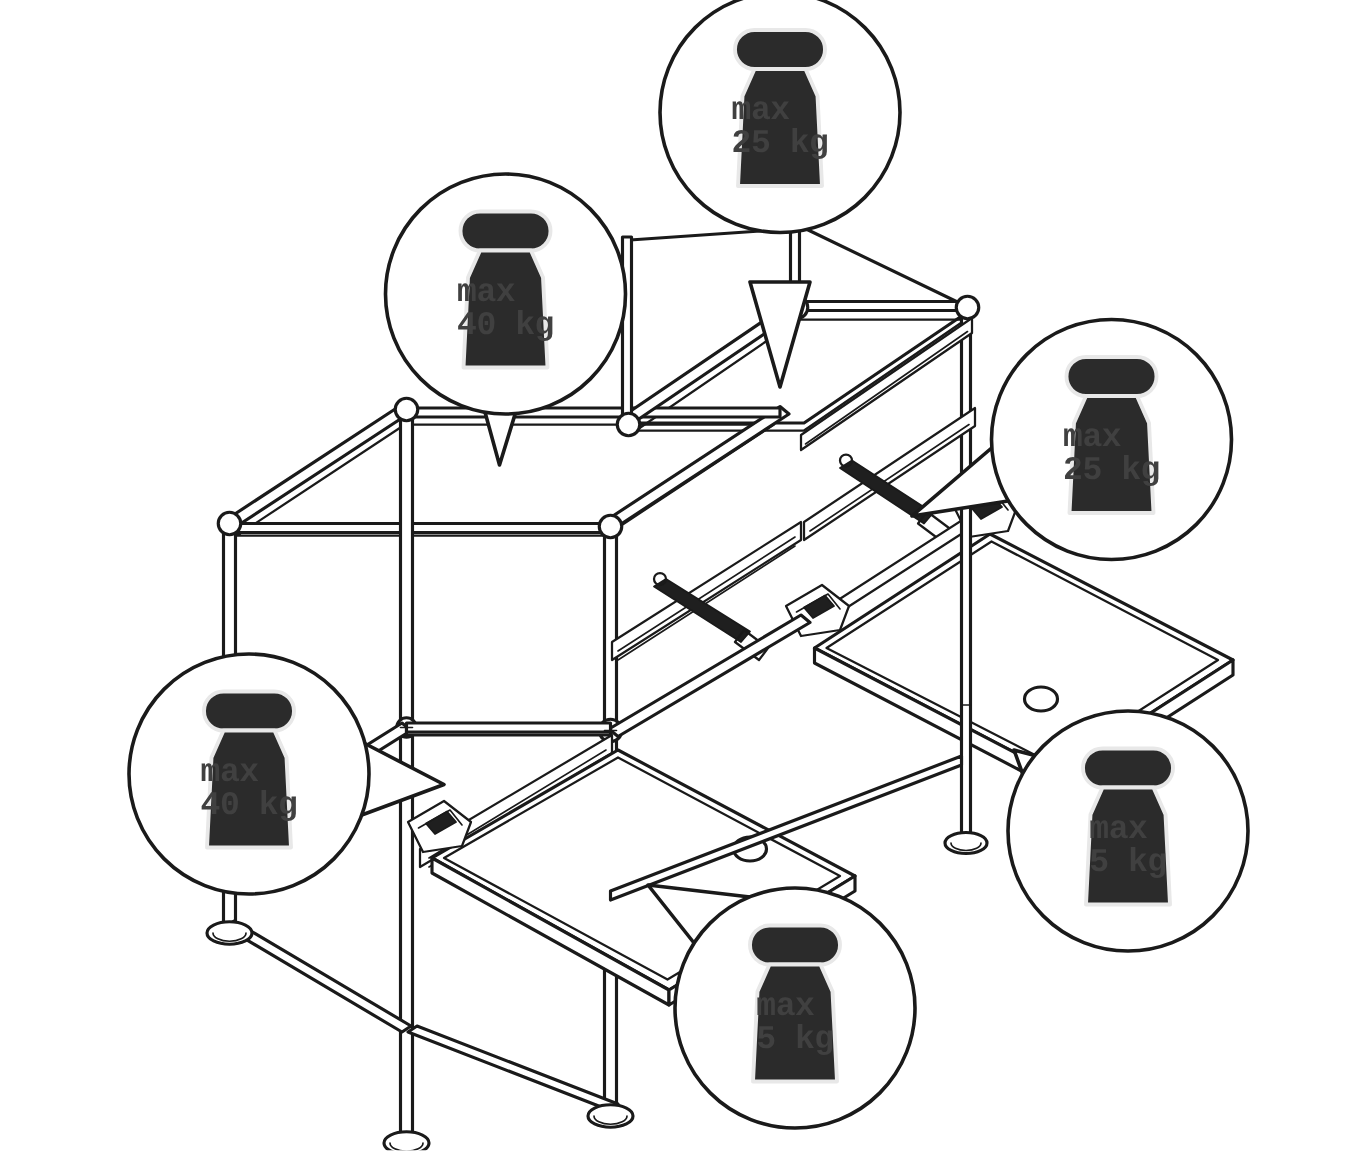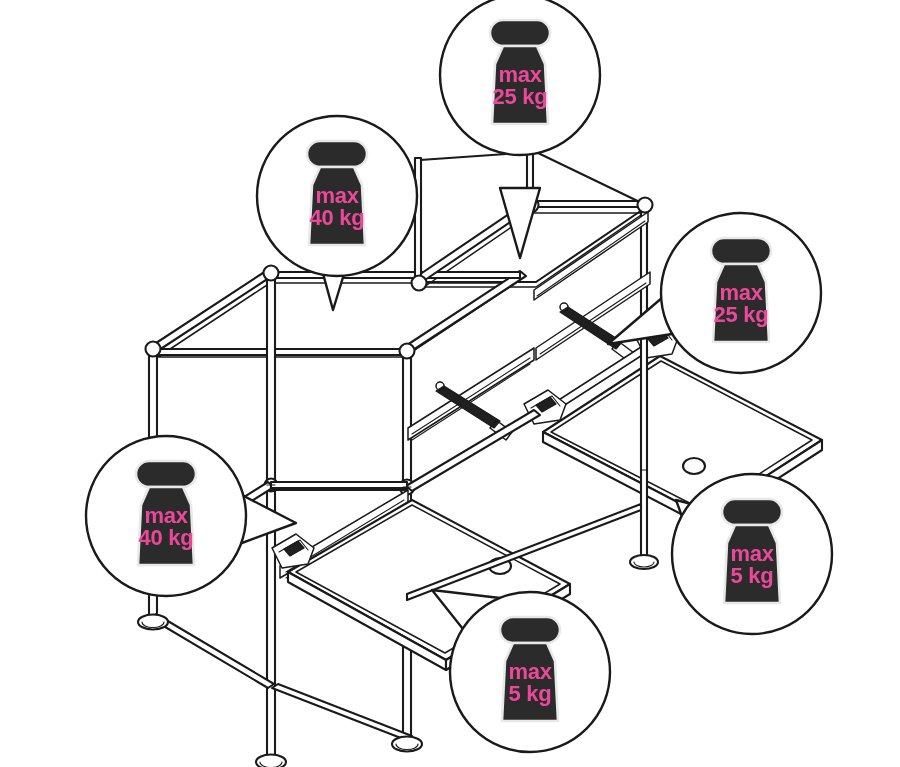--- a/index.html
+++ b/index.html
@@ -19,24 +19,23 @@
   }
   #scene {
     position: absolute;
     left: 0;
     top: 0;
     width: 900px;
     height: 767px;
   }
   .callout-label {
     position: absolute;
-    color: #ec4899;
-    font-family: Liberation Sans, sans-serif;
+    color: #404040;
+    font-family: Liberation Mono, monospace;
     font-weight: bold;
-    text-align: center;
     line-height: 1.02;
     white-space: nowrap;
     pointer-events: none;
     letter-spacing: -0.3px;
   }
   .callout-label .l1 {
     display: block;
     font-weight: bold;
   }
   .callout-label .l2 {

